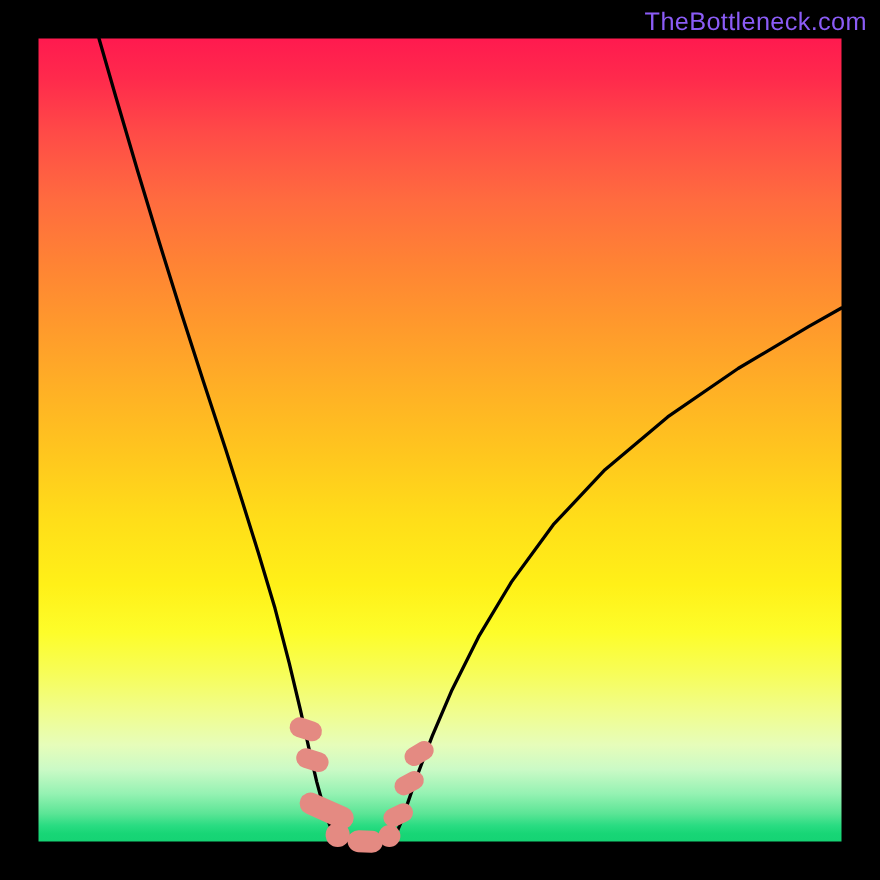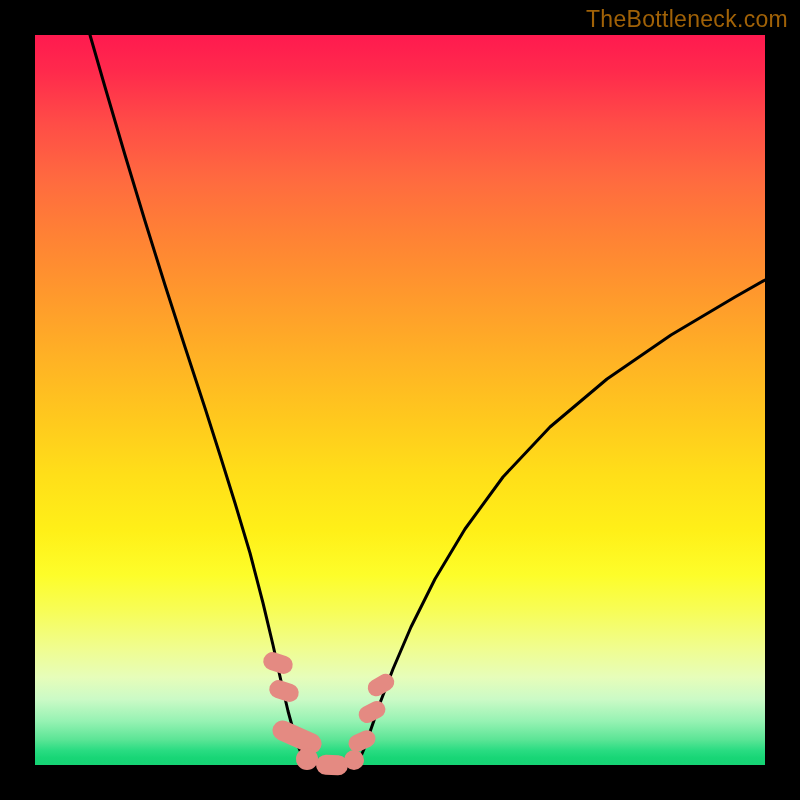--- a/index.html
+++ b/index.html
@@ -46,21 +46,21 @@
       #5ce596 96.5%,
       #2adc82 98%,
       #18d676 99%,
       #15d374 100%
     );
   }
   .watermark {
     position: absolute;
     top: 6px;
     right: 12px;
-    color: #a16207;
+    color: #8b5cf6;
     font-size: 23px;
     font-weight: 400;
     letter-spacing: 0.3px;
     z-index: 5;
   }
   svg.curve {
     position: absolute;
     left: 0;
     top: 0;
     width: 730px;

